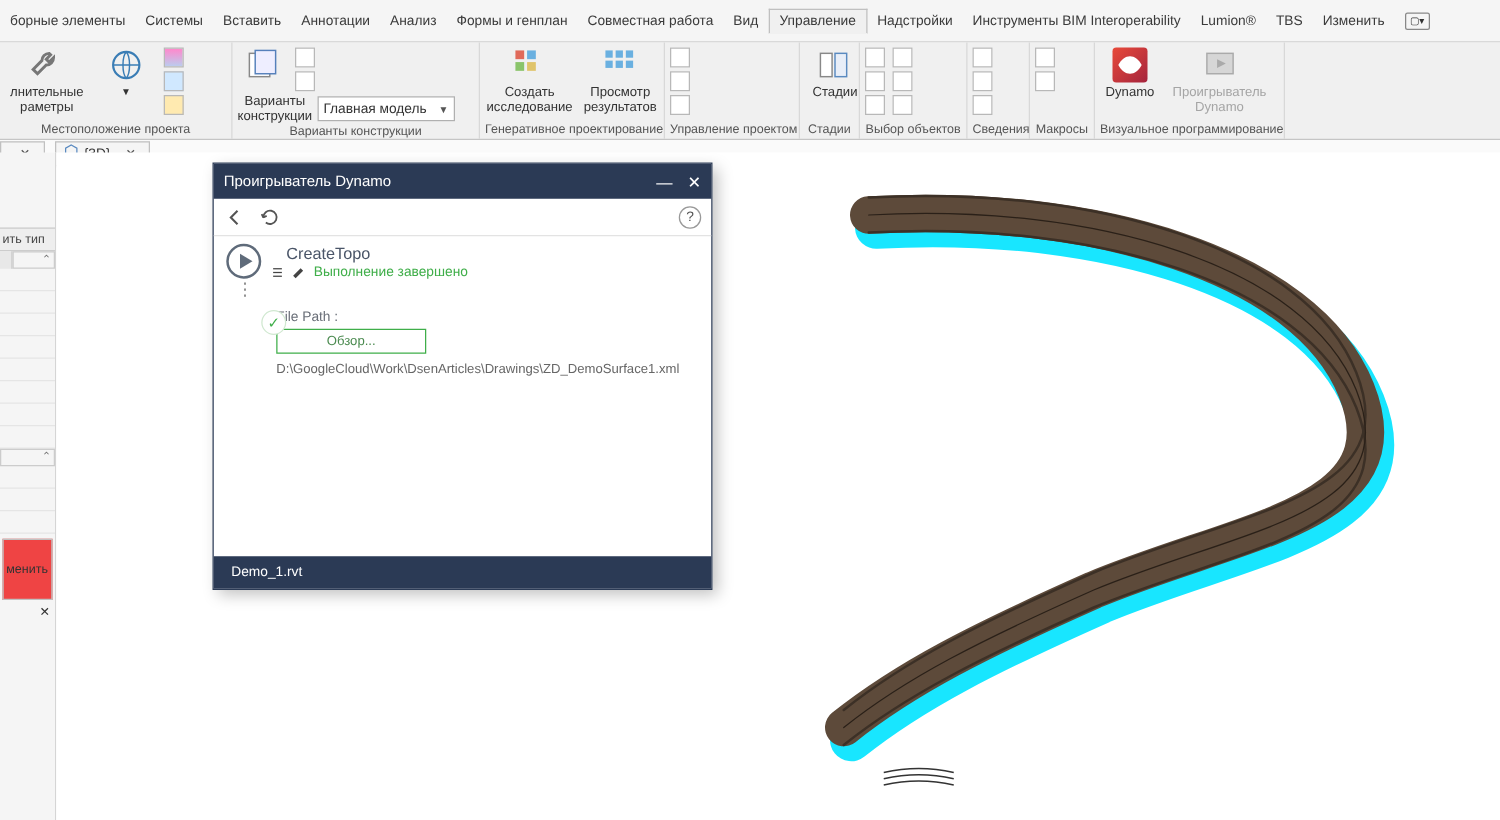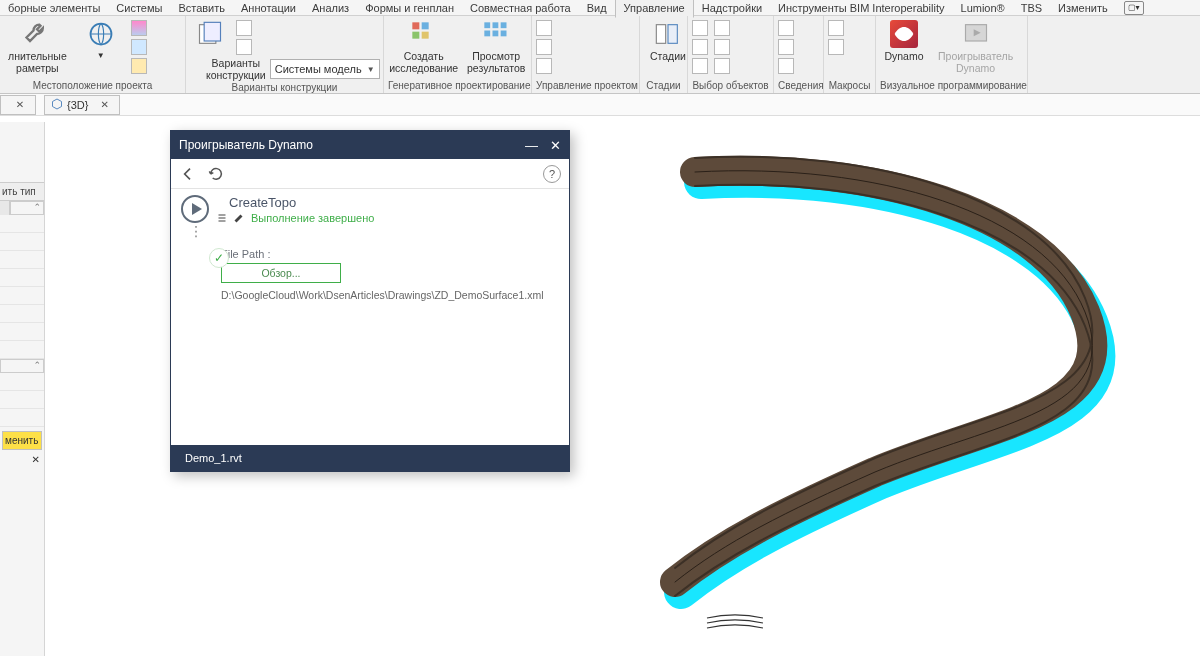--- a/index.html
+++ b/index.html
@@ -1,19 +1,19 @@
 <!DOCTYPE html>
 <html><head>
 <meta charset="utf-8">
 <style>
   * { box-sizing: border-box; margin: 0; padding: 0; font-family: "Segoe UI", Arial, sans-serif; }
   body { background: #ffffff; font-size: 11px; color: #333; overflow: hidden; width: 1200px; height: 656px; position: relative; }
 
   
-  .ribbon-tabs { display: flex; align-items: center; height: 16px; background: #f5f5f5; border-bottom: 1px solid #d0d0d0; padding-left: 0; }
+  .ribbon-tabs { display: flex; align-items: center; height: 34px; background: #f5f5f5; border-bottom: 1px solid #d0d0d0; padding-left: 0; }
   .ribbon-tab { padding: 3px 8px; cursor: pointer; color: #3b3b3b; }
   .ribbon-tab.active { border: 1px solid #c0c0c0; border-bottom: 1px solid #f0f0f0; background: #f0f0f0; font-weight: 500; }
   .tiny-icon { width: 20px; height: 14px; border: 1px solid #888; border-radius: 2px; margin-left: 8px; display:flex; align-items:center; justify-content:center; font-size:8px;}
 
   
   .ribbon { display: flex; height: 78px; background: #f0f0f0; border-bottom: 1px solid #c5c5c5; }
   .panel { display: flex; flex-direction: column; justify-content: space-between; border-right: 1px solid #d8d8d8; padding: 2px 4px 0 4px; }
   .panel-body { display: flex; align-items: flex-start; gap: 6px; flex: 1; }
   .panel-title { text-align: center; font-size: 10px; color: #555; padding: 1px 0 2px 0; white-space: nowrap; }
   .big-btn { display: flex; flex-direction: column; align-items: center; justify-content: flex-start; width: auto; min-width: 48px; padding: 2px 4px; cursor: pointer; }
@@ -28,21 +28,21 @@
   
   .view-tabs { display:flex; align-items:center; height:22px; background:#fafafa; border-bottom:1px solid #ddd; padding-left:0;}
   .vt { display:flex; align-items:center; gap:4px; padding: 2px 10px 2px 6px; border:1px solid #c0c0c0; background:#f5f5f5; font-size:11px; height:20px;}
   .vt .x{ font-size:10px; color:#555; margin-left:8px; cursor:pointer;}
   .vt-gap{ width:8px;}
 
   
   .left-dock { position:absolute; left:0; top:122px; width:45px; height: 534px; background:#f5f5f5; border-right:1px solid #d5d5d5; font-size:10px;}
   .left-dock .row{ height:18px; border-bottom:1px solid #e5e5e5;}
   .left-dock .label-row{ padding:3px 2px; color:#444; border-top:1px solid #ccc; border-bottom:1px solid #ccc; background:#eee;}
-  .left-dock .btn-row{ padding:3px 2px; text-align:left; background:#fde047; border:1px solid #c0c0c0; margin:4px 2px;}
+  .left-dock .btn-row{ padding:18px 2px; text-align:left; background:#ef4444; border:1px solid #c0c0c0; margin:4px 2px;}
 
   
   .canvas { position:absolute; left:45px; top:122px; right:0; bottom:0; background:#ffffff; }
   .road { position:absolute; left:570px; top:20px; }
 
   
   .modal { position:absolute; left:170px; top:130px; width:400px; height:342px; background:#fff; border:1px solid #2b3a55; box-shadow: 4px 4px 12px rgba(0,0,0,.25); display:flex; flex-direction:column;}
   .modal-title { background:#2b3a55; color:#fff; height:28px; display:flex; align-items:center; justify-content:space-between; padding:0 8px; font-size:12px;}
   .modal-title .right{ display:flex; gap:12px; align-items:center;}
   .modal-title .ctl{ cursor:pointer; font-size:13px; }
@@ -132,27 +132,27 @@
                 <rect x="3" y="4" width="14" height="16" fill="#fff" stroke="#888"></rect>
                 <rect x="7" y="2" width="14" height="16" fill="#eef" stroke="#5580bb"></rect>
               </svg>
           </div>
         </div>
         <div class="mini-col">
           <div class="mini"></div>
           <div class="mini"></div>
         </div>
       </div>
-      <div style="display:flex; gap:4px; align-items:center;margin-left:16px;">
+      <div style="display:flex; gap:4px; align-items:center;">
         <div style="display:flex;flex-direction:column;align-items:center;">
           <span style="font-size:10.5px;">Варианты</span>
           <span style="font-size:10.5px;">конструкции</span>
         </div>
         <div class="dd">
-          <span>Системы модель</span>
+          <span>Главная модель</span>
           <span class="arr">▼</span>
         </div>
       </div>
     </div>
     <div class="panel-title">Варианты конструкции</div>
   </div>
 
   <div class="panel" style="width:148px;">
     <div class="panel-body">
       <div class="big-btn">

